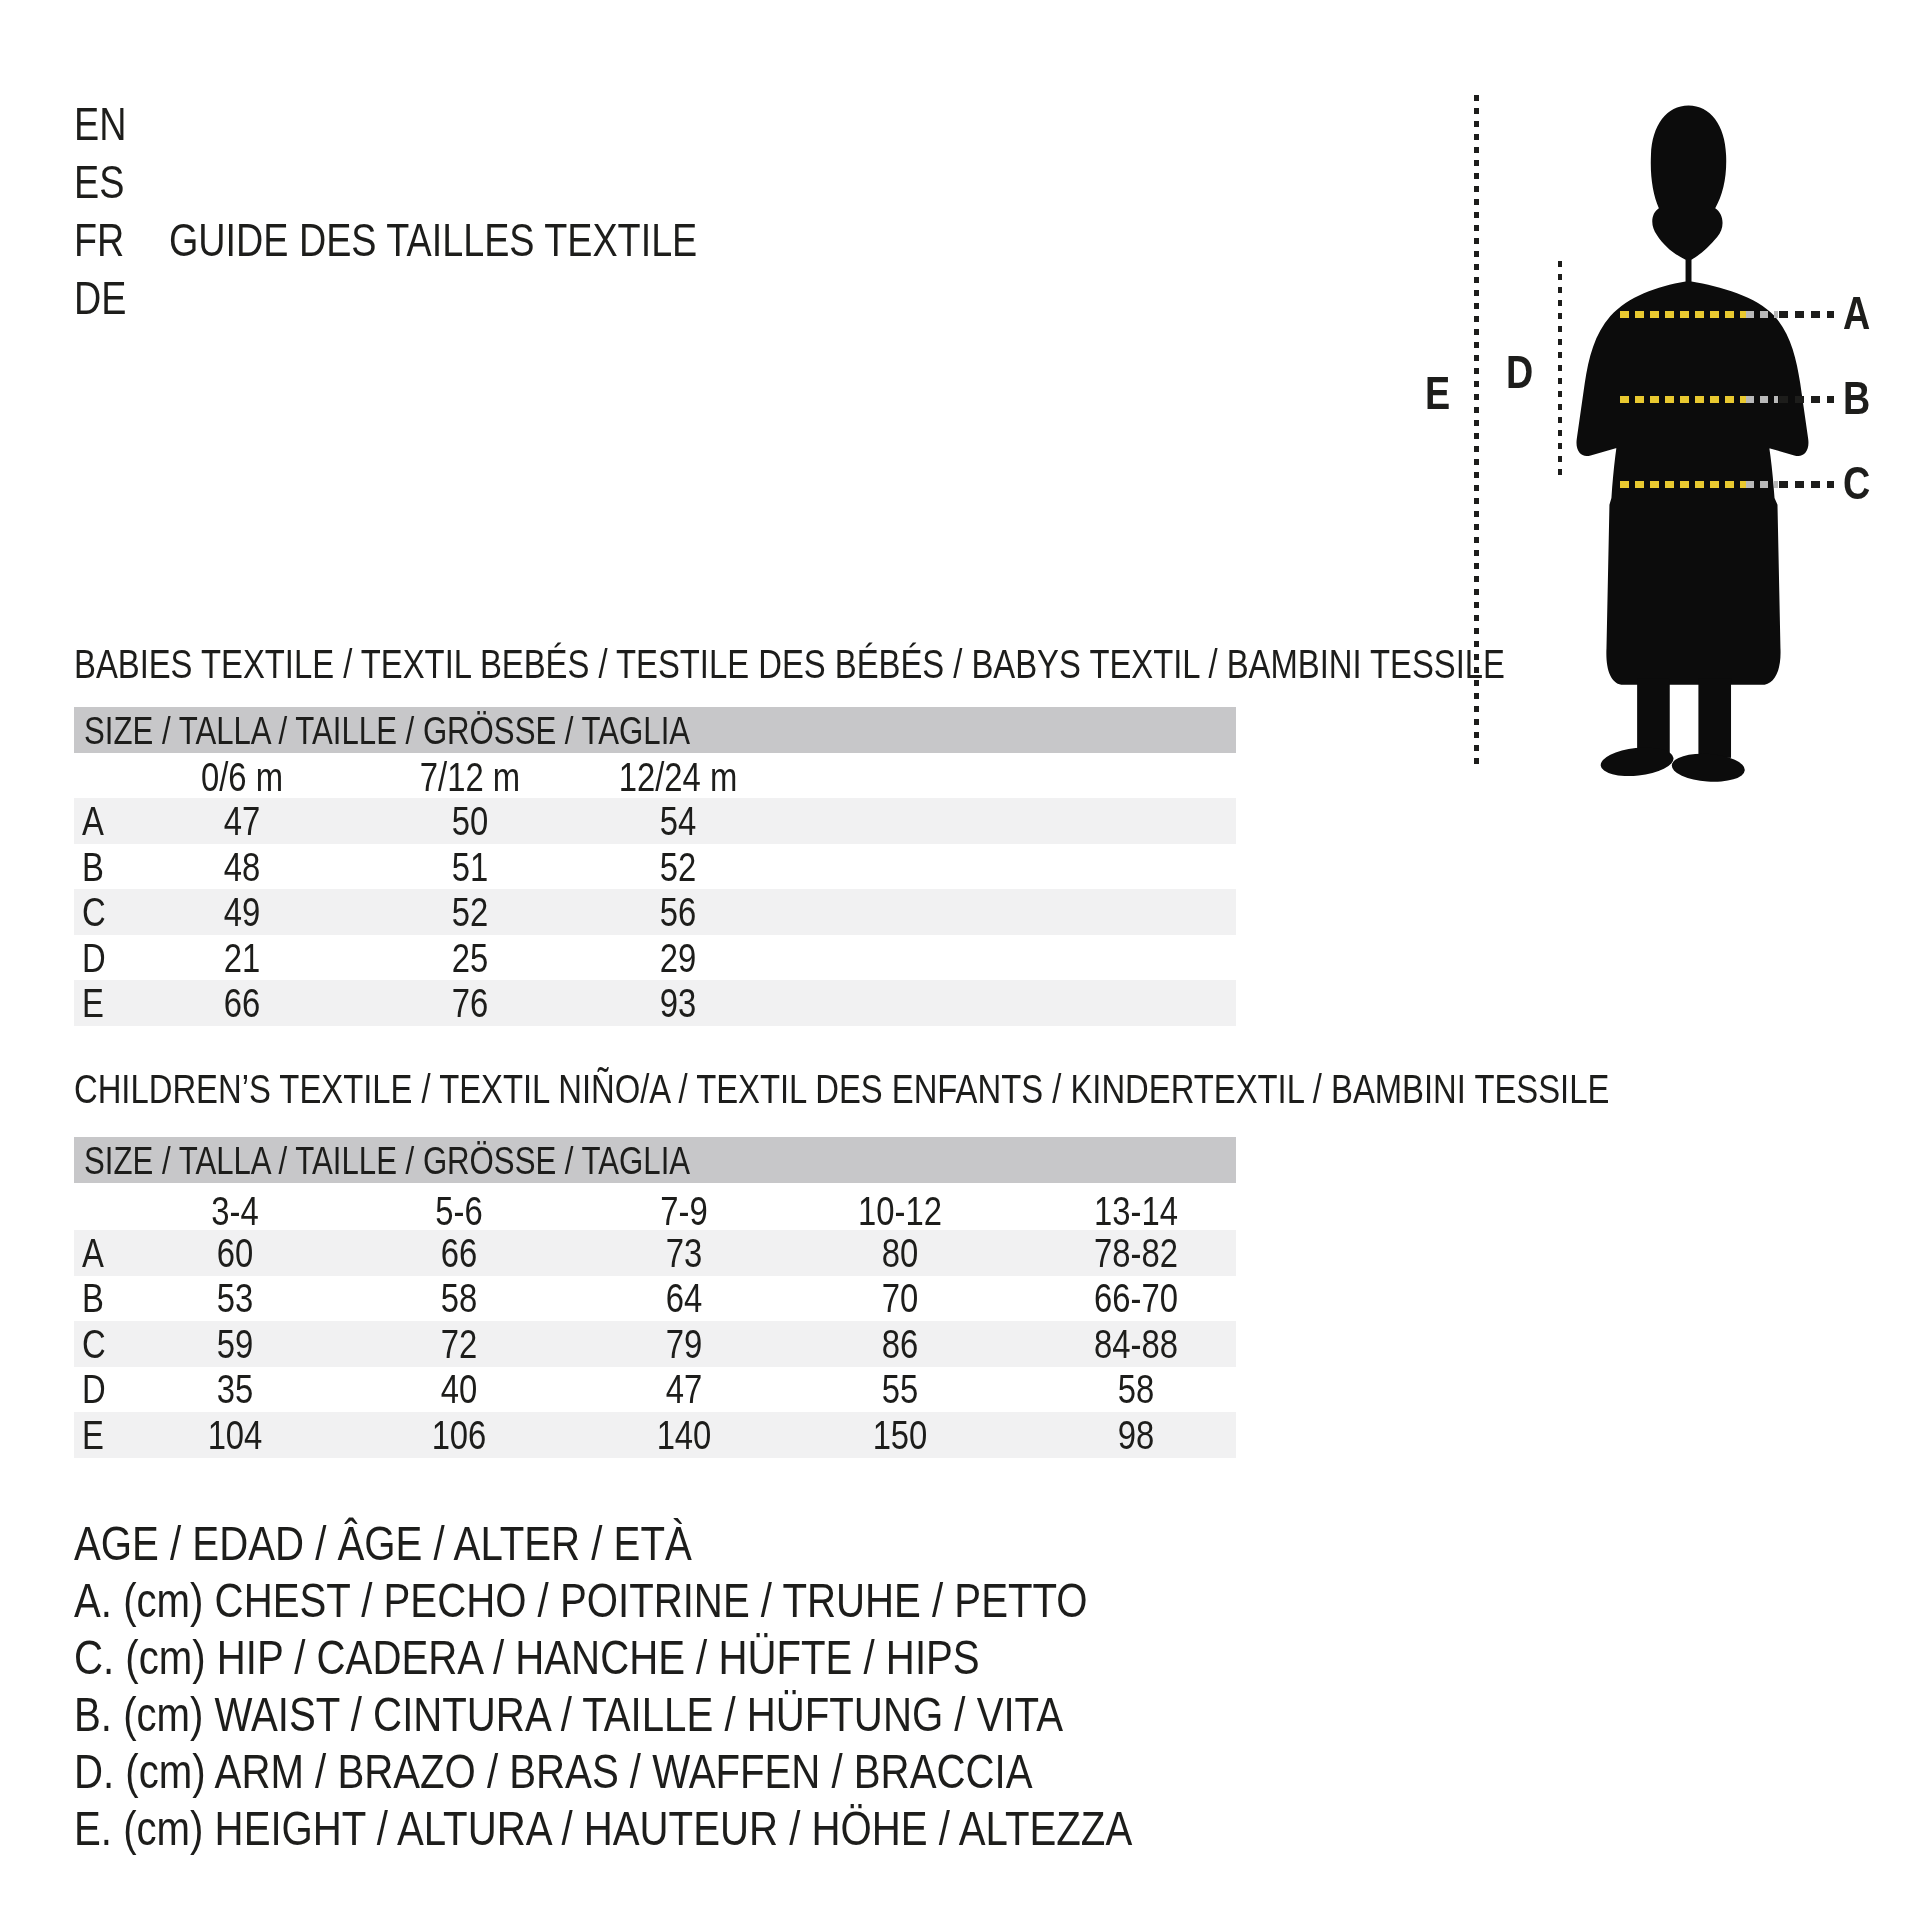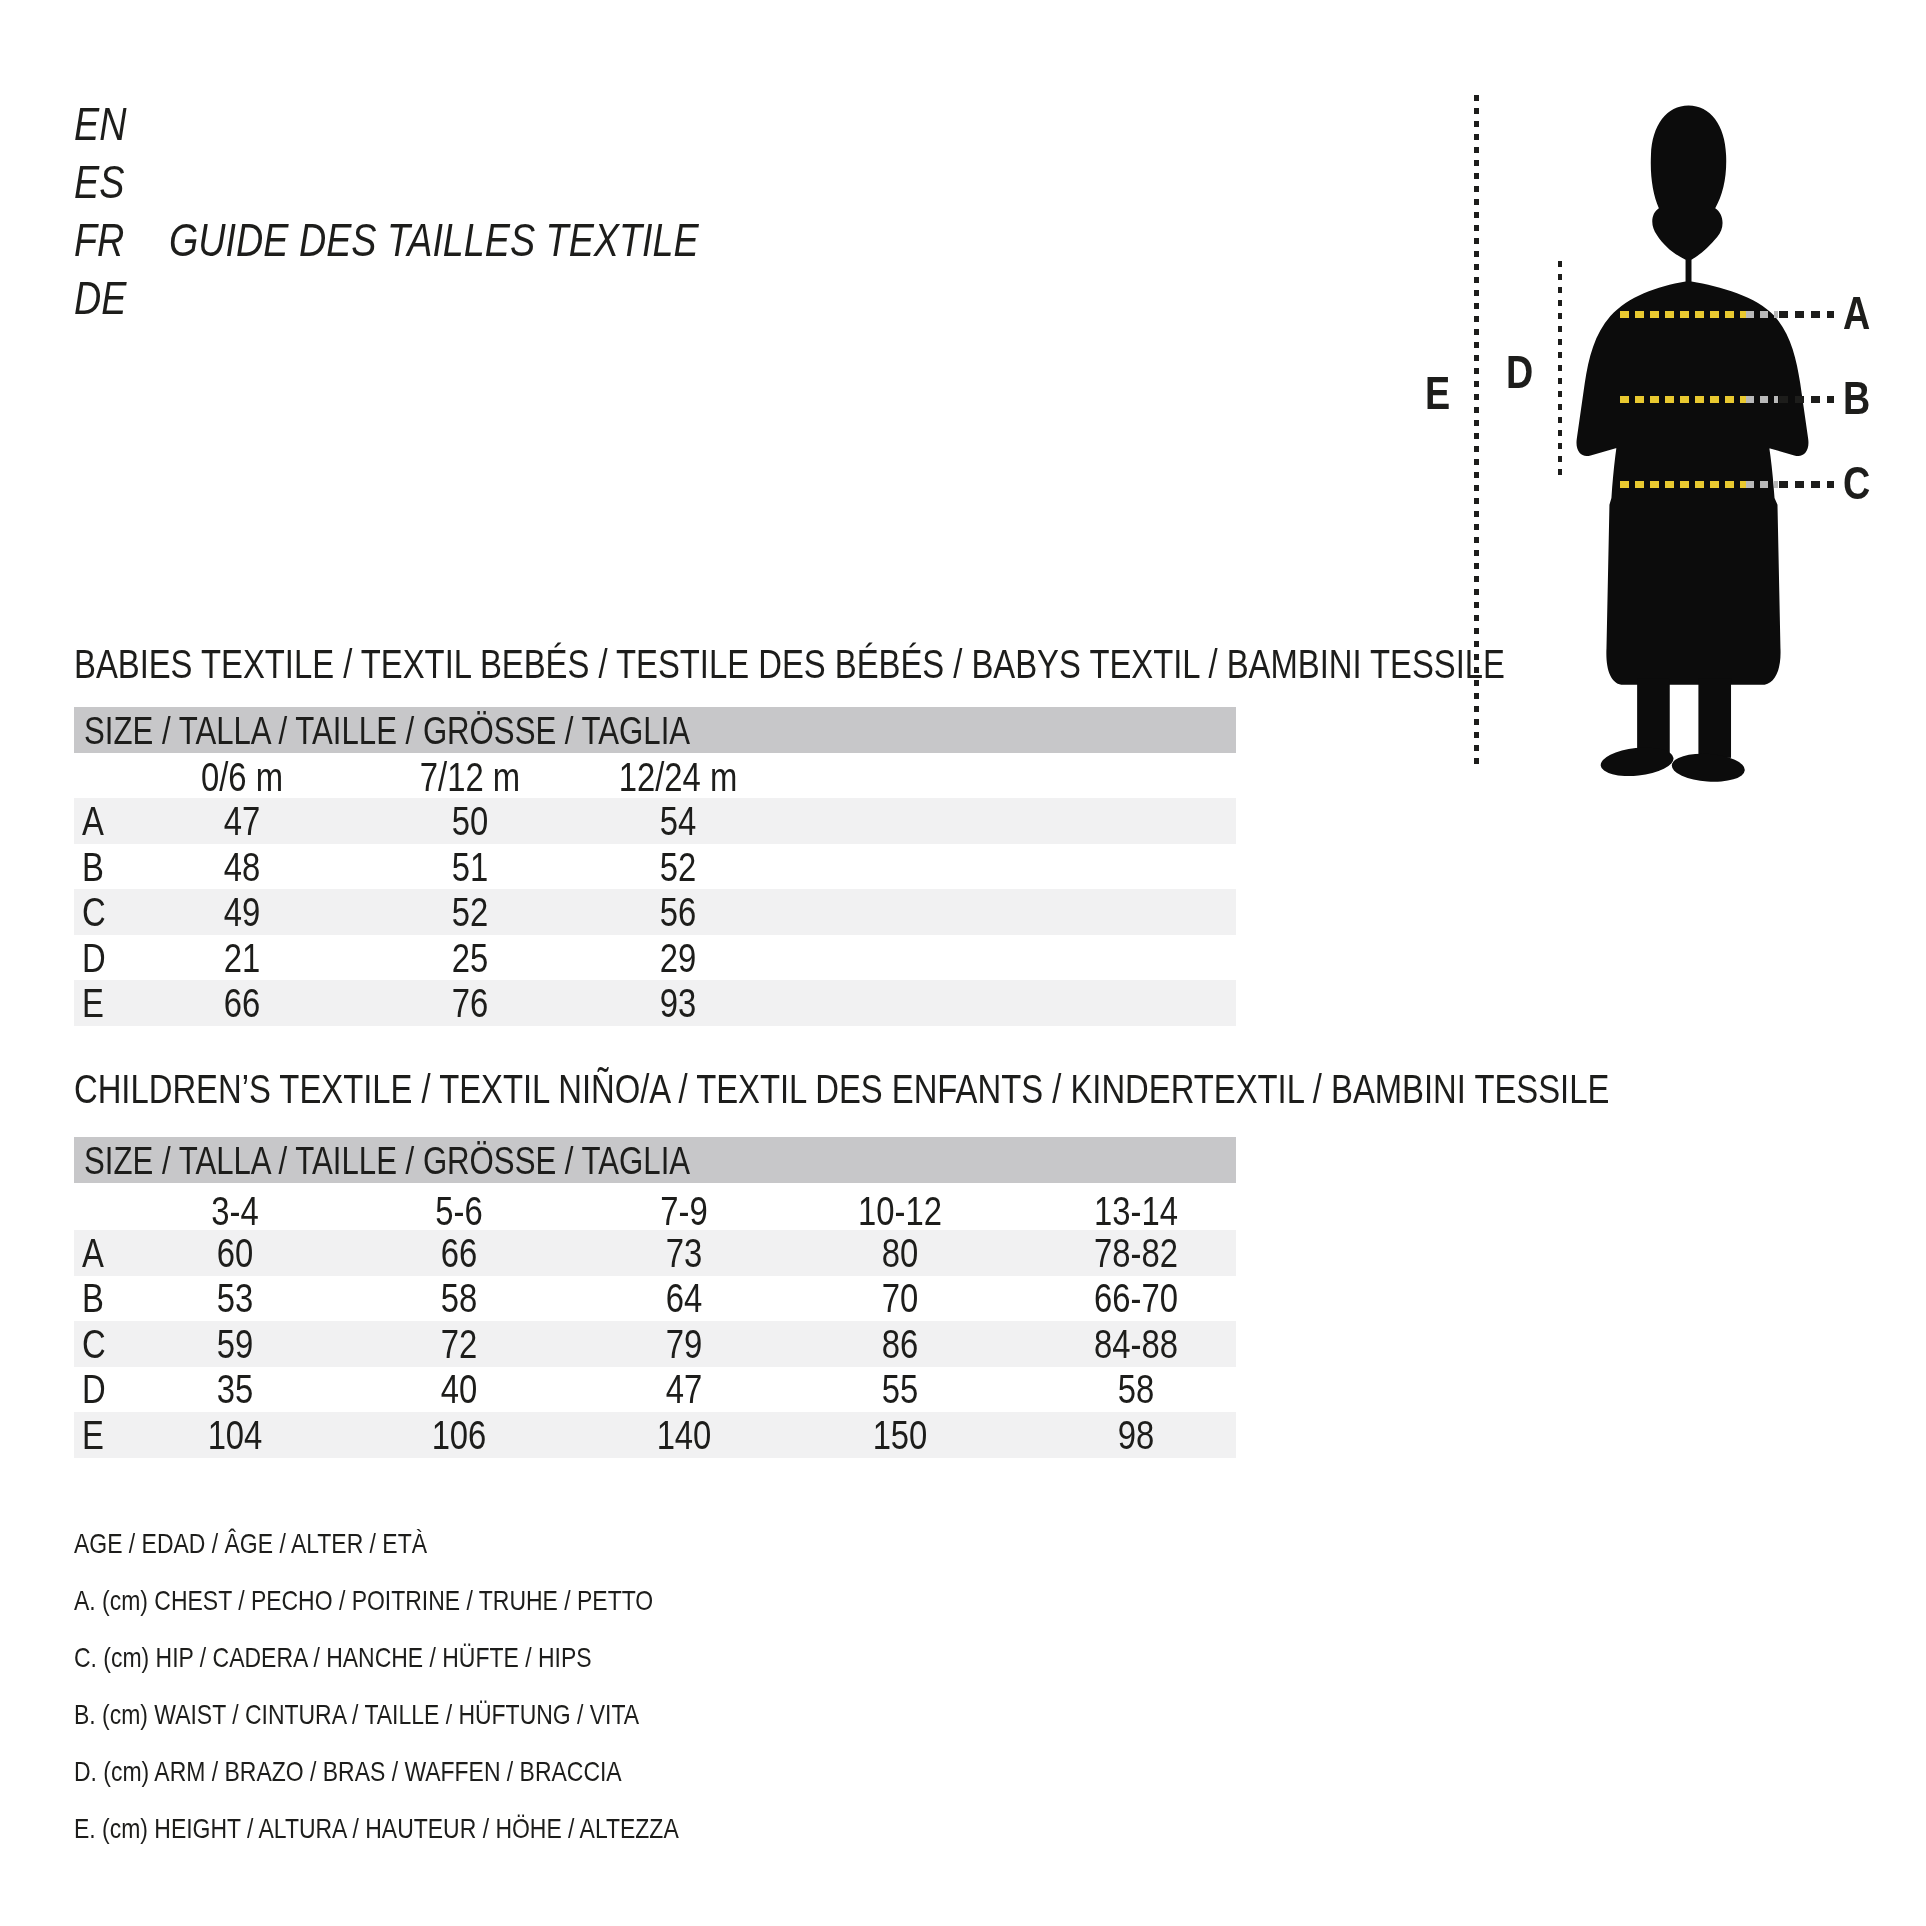--- a/index.html
+++ b/index.html
@@ -1,40 +1,40 @@
 <!DOCTYPE html>
 <html><head>
 <meta charset="utf-8">
 <style>
   html,body{margin:0;padding:0;background:#ffffff;}
   .page{position:relative;width:1927px;height:1927px;background:#ffffff;overflow:hidden;
         font-family:"Liberation Sans","DejaVu Sans",sans-serif;color:#1d1d1b;}
   .cond{display:inline-block;white-space:nowrap;transform:scaleX(0.82);transform-origin:0 50%;}
   
   .lang-block{position:absolute;left:74px;top:95px;}
-  .lang-row{height:58px;line-height:58px;font-size:46px;display:flex;font-style:italic;}
+  .lang-row{height:58px;line-height:58px;font-size:46px;display:flex;}
   .lang-code{width:95px;flex:0 0 95px;}
   
   .vdash{position:absolute;background:repeating-linear-gradient(to bottom,#1d1d1b 0 6px,transparent 6px 13px);}
   .hdash-y{position:absolute;height:7px;background:repeating-linear-gradient(to right,#e9c930 0 9px,transparent 9px 15px);}
   .hdash-g{position:absolute;height:7px;background:repeating-linear-gradient(to right,#b9b9b9 0 8px,transparent 8px 14px);}
   .hdash-k{position:absolute;height:7px;background:repeating-linear-gradient(to right,#1d1d1b 0 9px,transparent 9px 16px);}
   .flabel{position:absolute;font-size:46px;font-weight:bold;line-height:51px;}
   .silhouette{position:absolute;left:1562px;top:99px;width:257px;height:693px;}
   
   .shead{position:absolute;left:74px;font-size:40px;line-height:48px;}
   .band{position:absolute;left:74px;width:1162px;height:46px;background:#c7c7c9;
         font-size:38px;line-height:48px;padding-left:10px;box-sizing:border-box;}
   .trow{position:absolute;left:74px;width:1162px;height:46px;line-height:46px;font-size:40px;}
   .trow.striped{background:#f1f1f2;}
   .rlabel{position:absolute;left:8px;transform:scaleX(0.82);transform-origin:0 50%;white-space:nowrap;}
   .cellc{position:absolute;transform:scaleX(0.82) translateX(-50%);transform-origin:0 50%;white-space:nowrap;}
   
   .legend{position:absolute;left:74px;top:1515px;}
-  .legrow{height:57px;line-height:57px;font-size:28px;}
+  .legrow{height:57px;line-height:57px;font-size:49px;}
 </style>
 </head>
 <body>
 
 <div class="page">
 
   <div class="lang-block" id="lang-block">
       <div class="lang-row">
         <span class="lang-code"><span class="cond">EN</span></span>
       </div>

